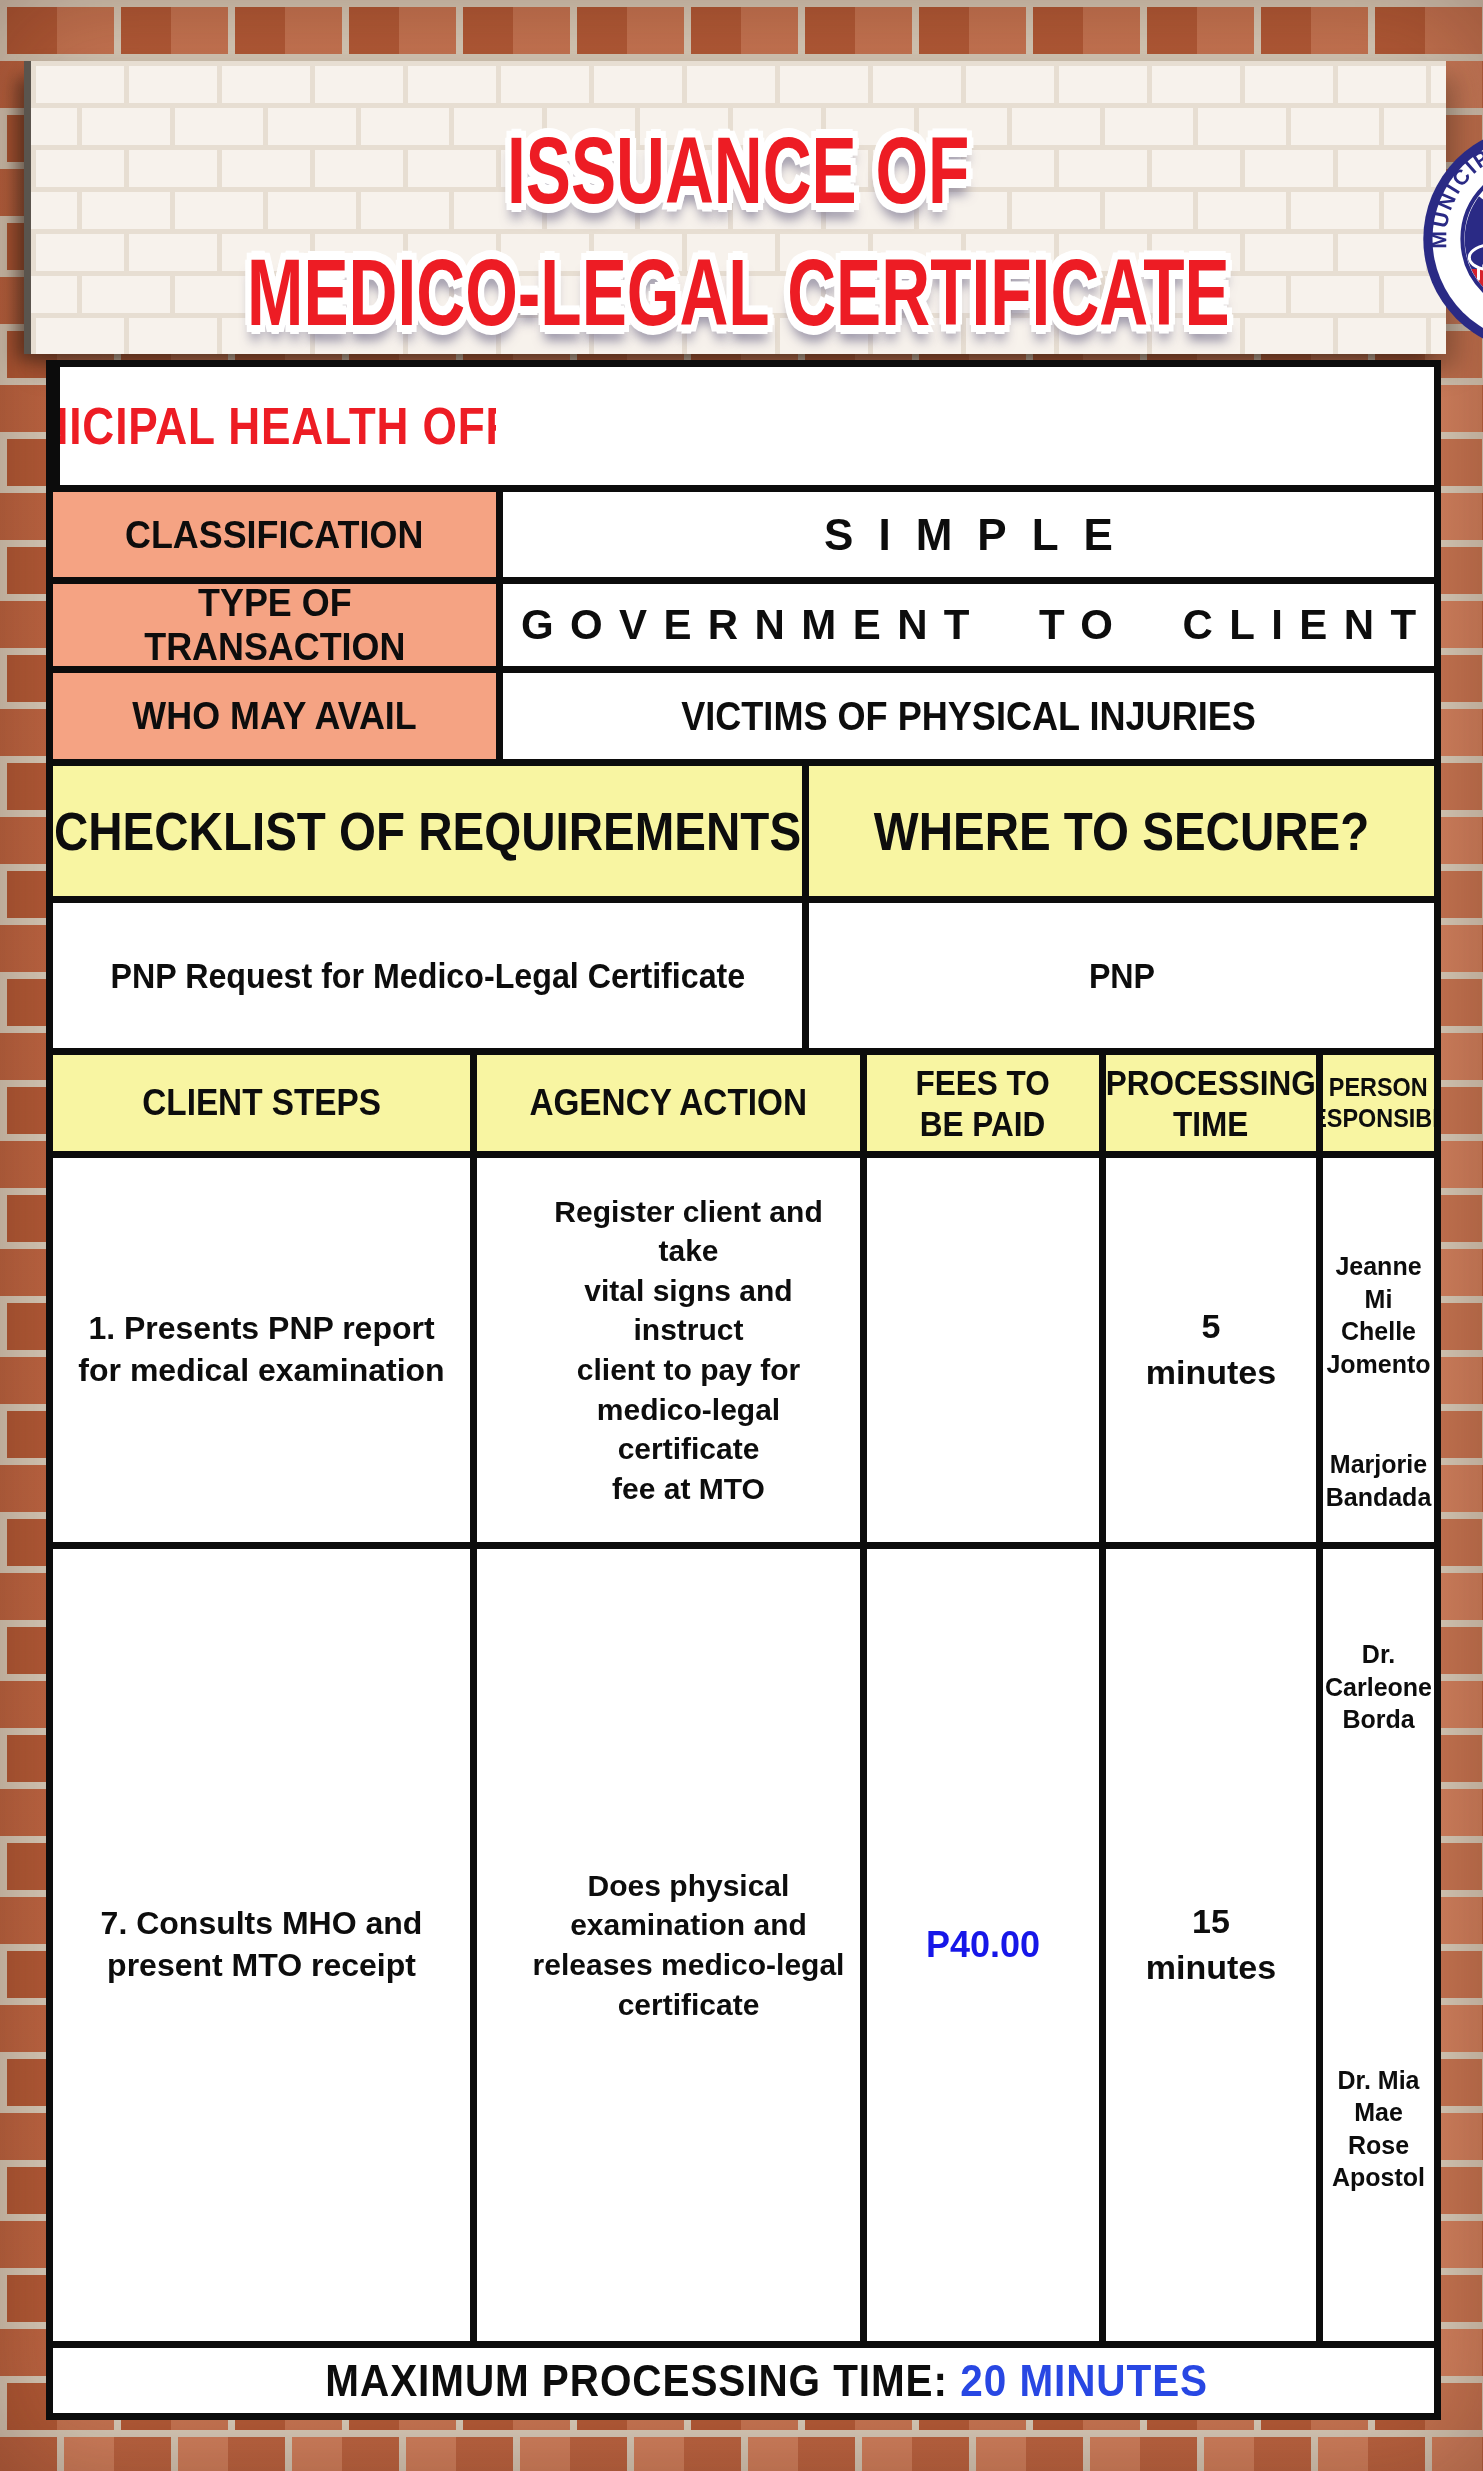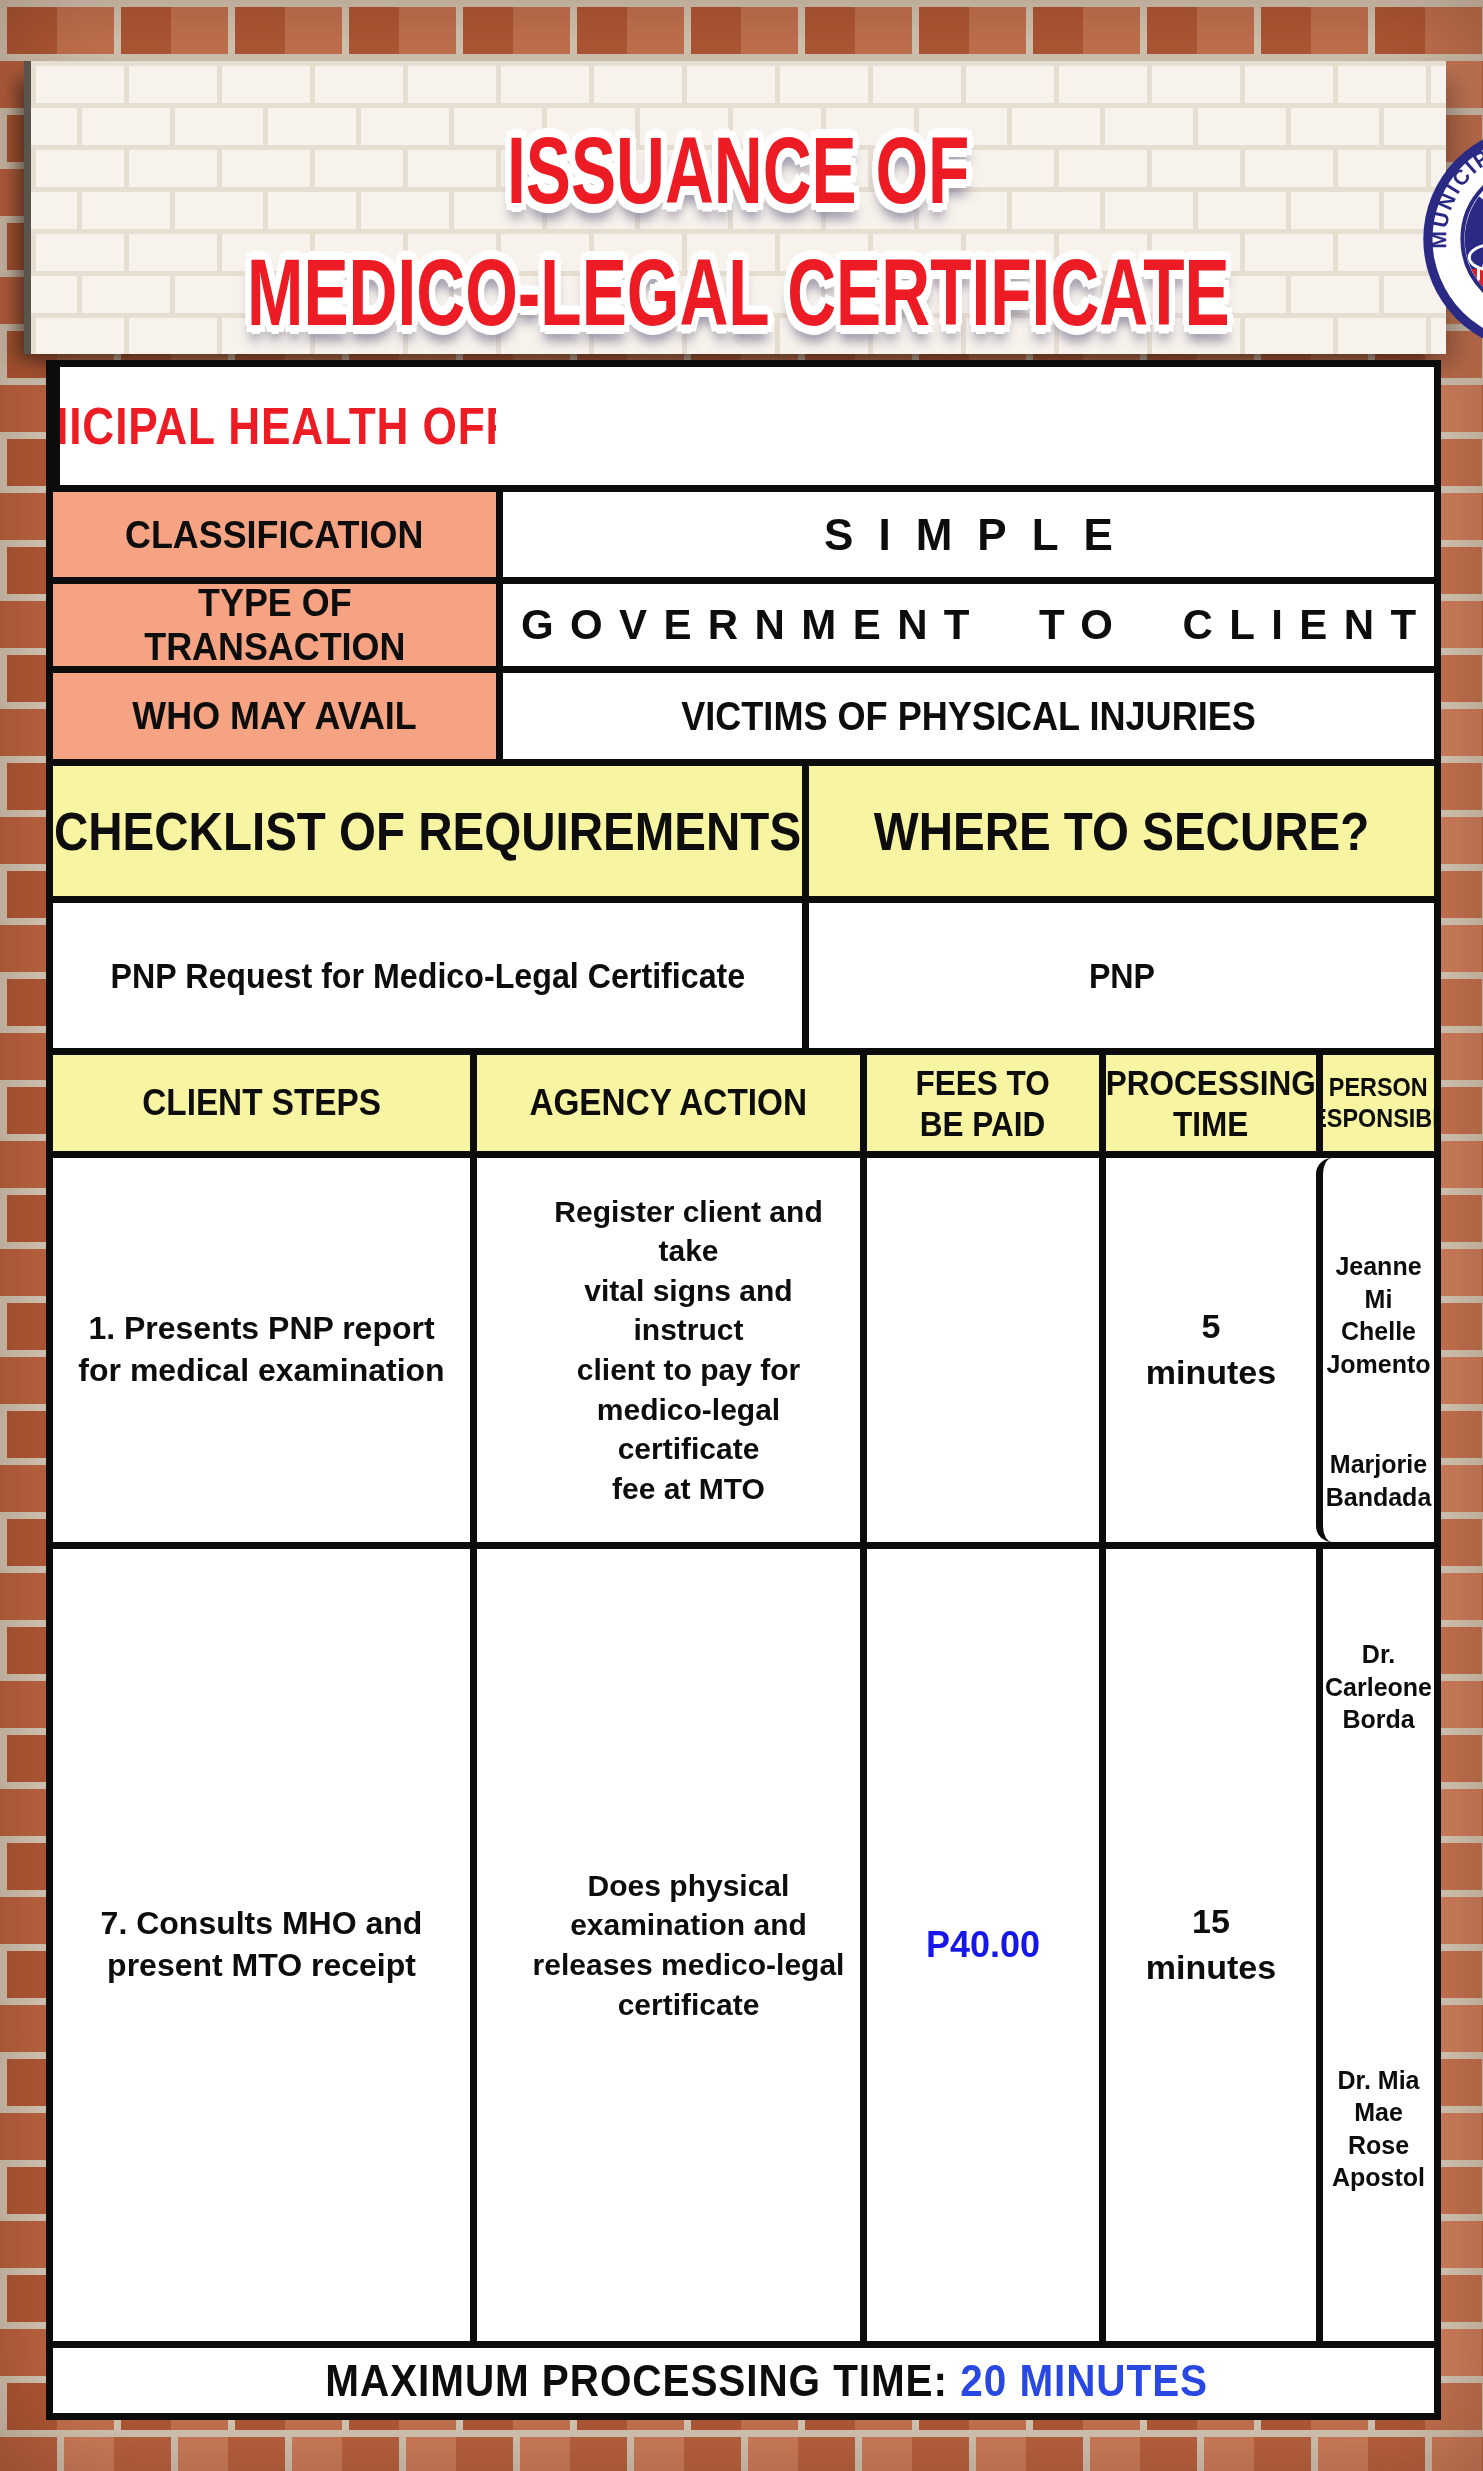--- a/index.html
+++ b/index.html
@@ -79,21 +79,21 @@
   .req-h{font-size:54px;white-space:nowrap;}
   .req-v{font-size:35px;}
   .col-h{font-size:37px;line-height:1.18;}
   .col-h-sm{font-size:35px;line-height:1.18;}
   .col-h-xs{font-size:26px;line-height:1.18;}
   .step-txt{font-size:32px;line-height:1.3;}
   .action-txt{font-size:30px;line-height:1.32;margin-left:40px;}
   .fee-txt{font-size:36px;color:var(--fee-blue,#1616e8);}
   .time-txt{font-size:34px;line-height:1.35;}
   .persons{flex-direction:column;justify-content:flex-start;}
-  .p1{padding-top:92px;gap:68px;border-radius:16px;}
+  .p1{padding-top:92px;gap:68px;}
   .p2{padding-top:89px;gap:328px;}
   .pname{font-size:25px;line-height:1.3;white-space:pre-line;font-weight:bold;}
   .footer-cell{gap:13.5px;}
   .foot{font-size:44px;letter-spacing:1px;white-space:nowrap;}
   .foot-label{color:#0d0d0d;}
   .foot-value{color:var(--time-blue,#2847e3);margin-left:13.5px;}
 </style>
 </head>
 <body>
 

